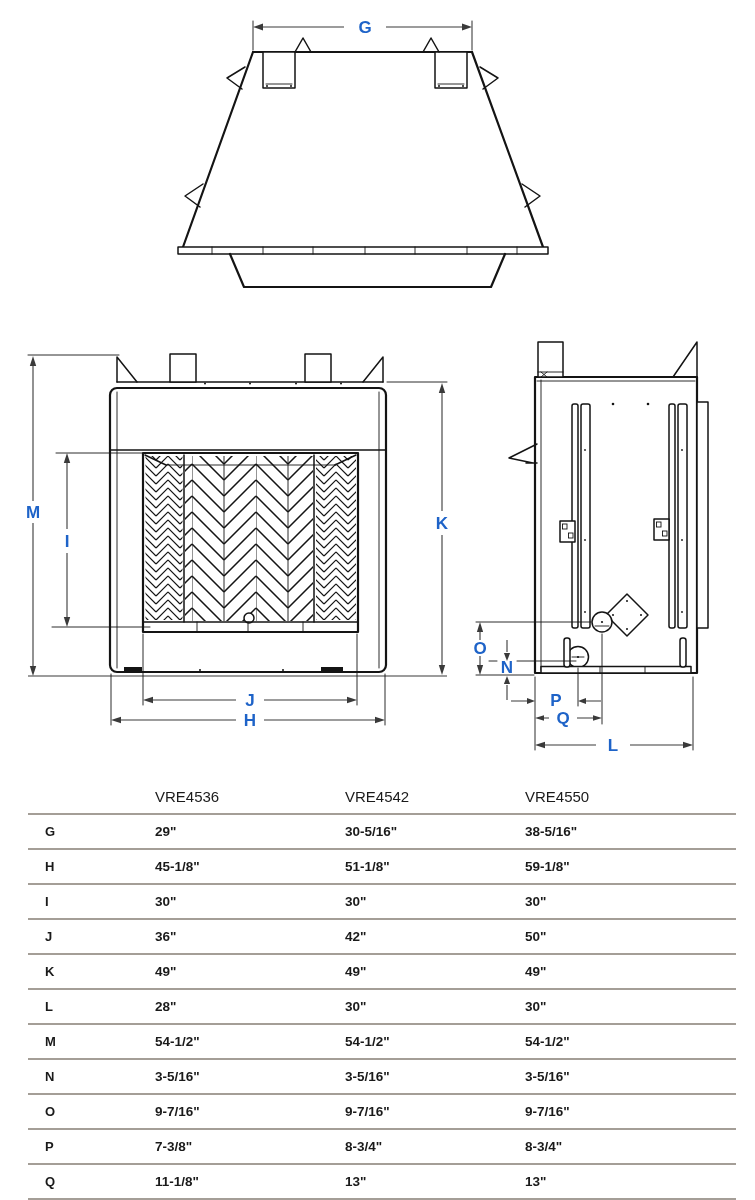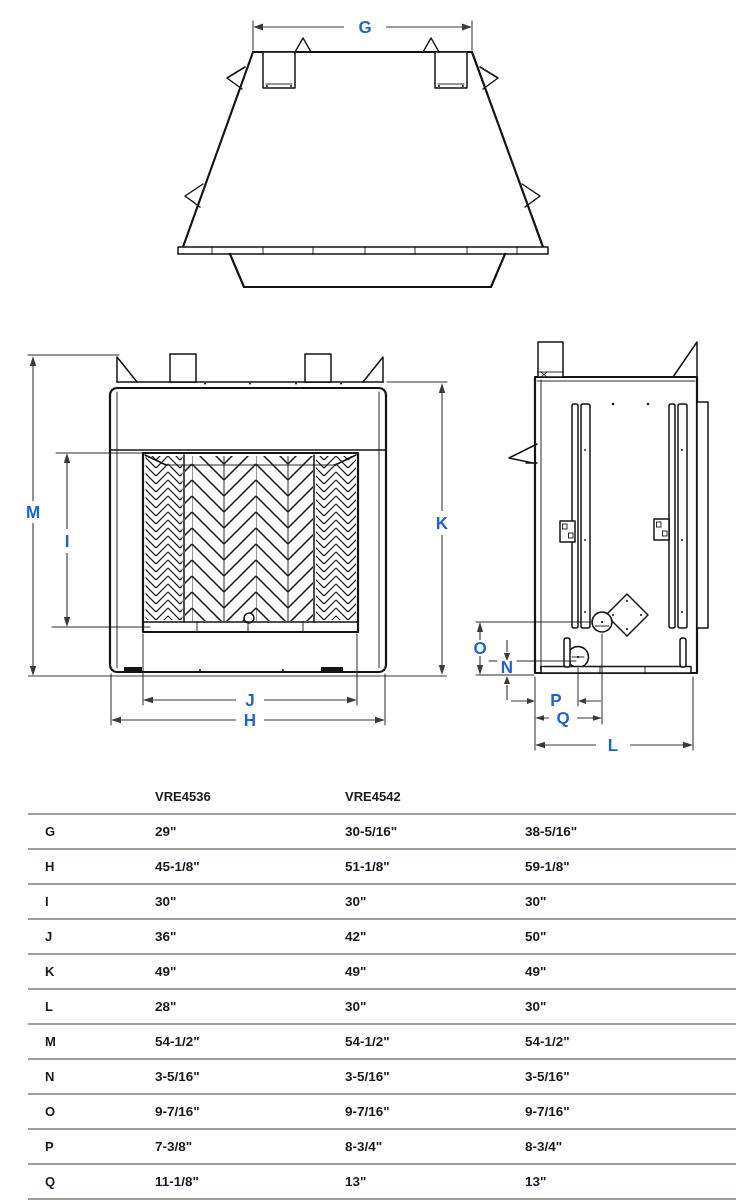--- a/index.html
+++ b/index.html
@@ -20,21 +20,21 @@
   .t{fill:none;stroke:var(--drawing-line);stroke-width:0.9;stroke-linecap:round;}
   .d{fill:none;stroke:var(--dim-line);stroke-width:1.1;}
   .f{fill:#fff;}
   .ar{fill:var(--dim-line);stroke:none;}
   .dk{fill:var(--drawing-line);stroke:none;}
   .lbl{fill:var(--dim-label);font:bold 17px "Liberation Sans",sans-serif;text-anchor:middle;}
 
   
   .spec-table{position:absolute;left:28px;top:779px;width:708px;color:var(--table-text);}
   .thead{display:grid;grid-template-columns:127px 190px 180px 1fr;height:34px;align-items:center;
-         border-bottom:2px solid var(--table-rule);font-weight:700;font-size:13px;}
+         border-bottom:2px solid var(--table-rule);font-weight:400;font-size:15px;}
   .trow{display:grid;grid-template-columns:127px 190px 180px 1fr;height:33px;align-items:center;
         border-bottom:2px solid var(--table-rule);font-size:13.5px;font-weight:700;}
   .cell-label{padding-left:17px;font-size:13px;}
 </style>
 </head>
 <body>
 
 <div class="page">
 
   <svg class="drawings" width="755" height="760" viewBox="0 0 755 760">
@@ -228,20 +228,21 @@
       <polygon class="ar" points="693,745 683,741.8 683,748.2"></polygon>
       <text class="lbl" x="613" y="745" dominant-baseline="central">L</text>
     </g>
   </svg>
 
   <div class="spec-table">
     <div class="thead">
       <div class="cell-label"></div>
       <div>VRE4536</div>
       <div>VRE4542</div>
+      <div>VRE4550</div>
     </div>
 
     <div class="trow">
       <div class="cell-label">G</div>
       <div>29"</div>
       <div>30-5/16"</div>
       <div>38-5/16"</div>
     </div>
     <div class="trow">
       <div class="cell-label">H</div>

